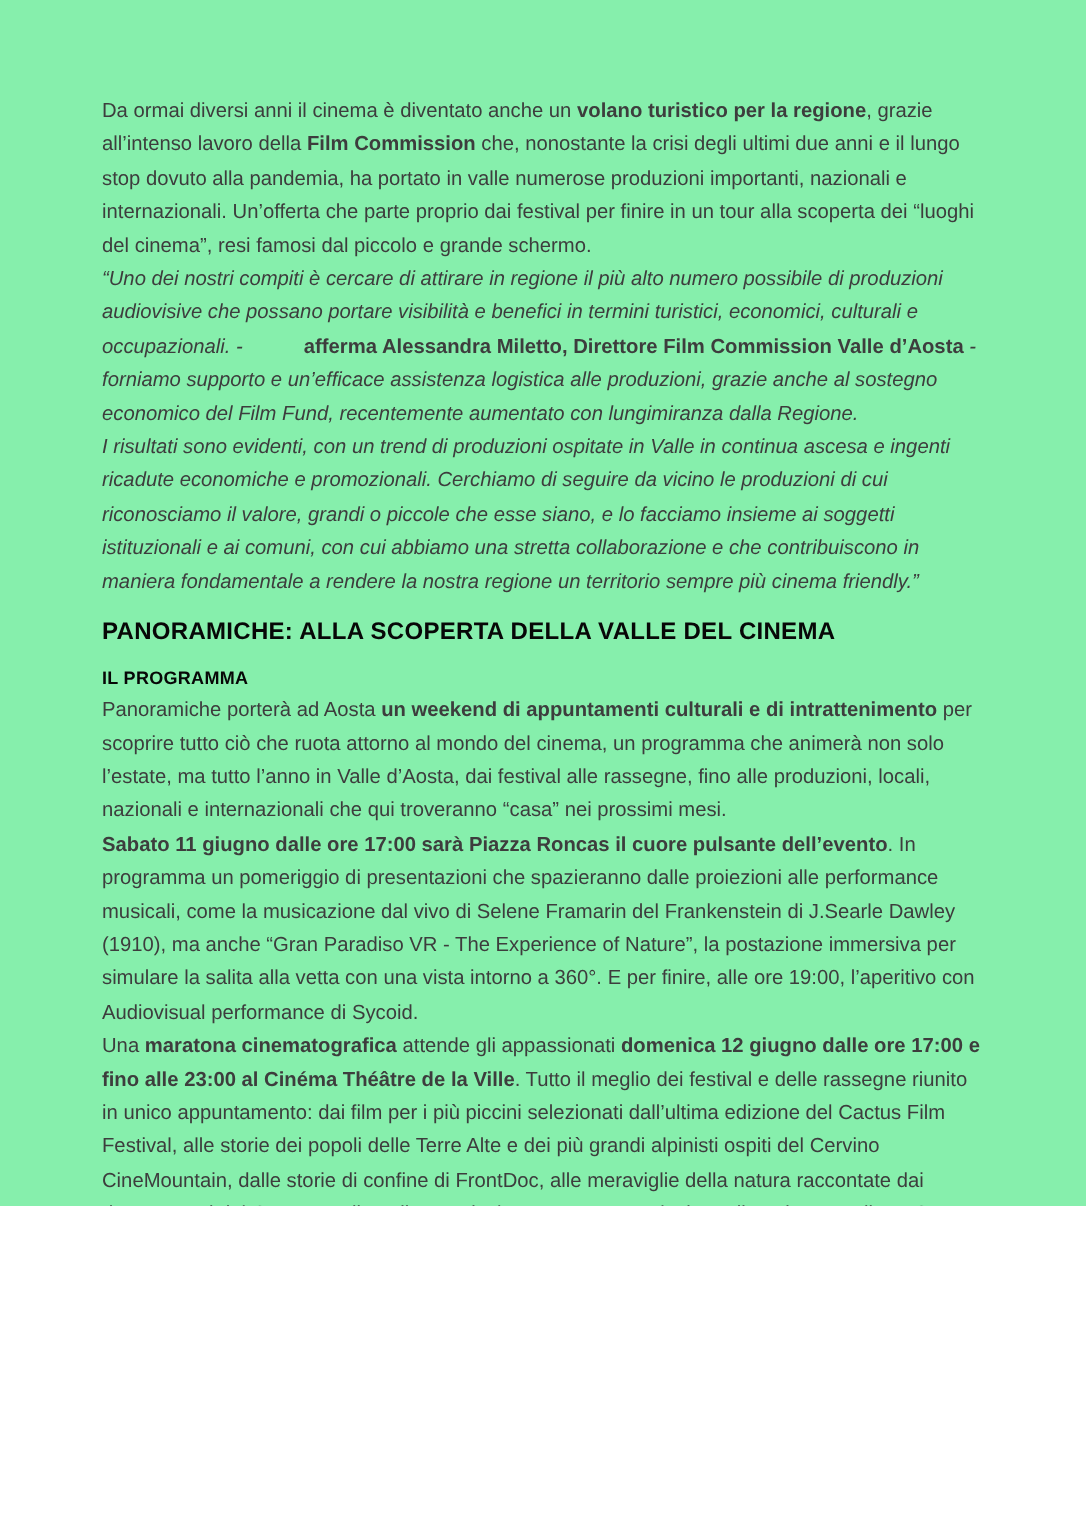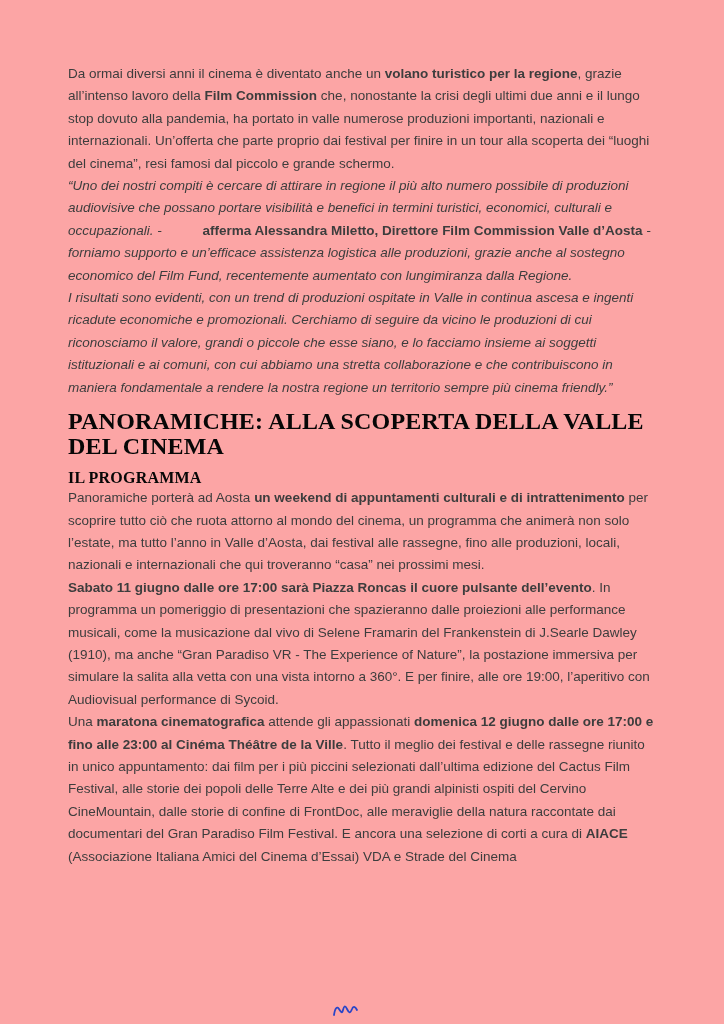--- a/index.html
+++ b/index.html
@@ -1,52 +1,52 @@
 <!DOCTYPE html>
 <html><head>
 <meta charset="utf-8">
 <style>
   html, body { margin: 0; padding: 0; background: #ffffff; }
   .page {
     position: relative;
     width: 724px;
-    height: 1024px;
+    height: 804px;
     box-sizing: border-box;
     padding: 63px 68px 0 68px;
-    background: #fca5a5;
+    background: #86efac;
     overflow: hidden;
     display: flex;
     flex-direction: column;
     font-family: "Liberation Sans", "DejaVu Sans", sans-serif;
   }
   p.body {
     margin: 0;
     font-size: 13.5px;
     line-height: 22.4px;
     color: #3d3d3d;
     text-align: left;
   }
   .mt { margin-top: 18px; }
   .b { font-weight: 700; }
   .i { font-style: italic; }
   .ni { font-style: normal; margin-left: 37px; }
   h1.doc-h1 {
     margin: 10px 0 0 0;
-    font-family: Liberation Serif, serif;
+    font-family: Liberation Sans, sans-serif;
     font-weight: 700;
-    font-size: 24px;
+    font-size: 16px;
     line-height: 25px;
     letter-spacing: 0.2px;
     color: #070707;
   }
   h2.doc-h2 {
     margin: 9px 0 0 0;
-    font-family: Liberation Serif, serif;
+    font-family: Liberation Sans, sans-serif;
     font-weight: 700;
-    font-size: 16px;
+    font-size: 12px;
     line-height: 19px;
     letter-spacing: 0.2px;
     color: #070707;
   }
   .p-after-h2 { margin-top: 11px; }
   .blue-mark {
     position: absolute;
     left: 332px;
     top: 1001px;
     width: 28px;

